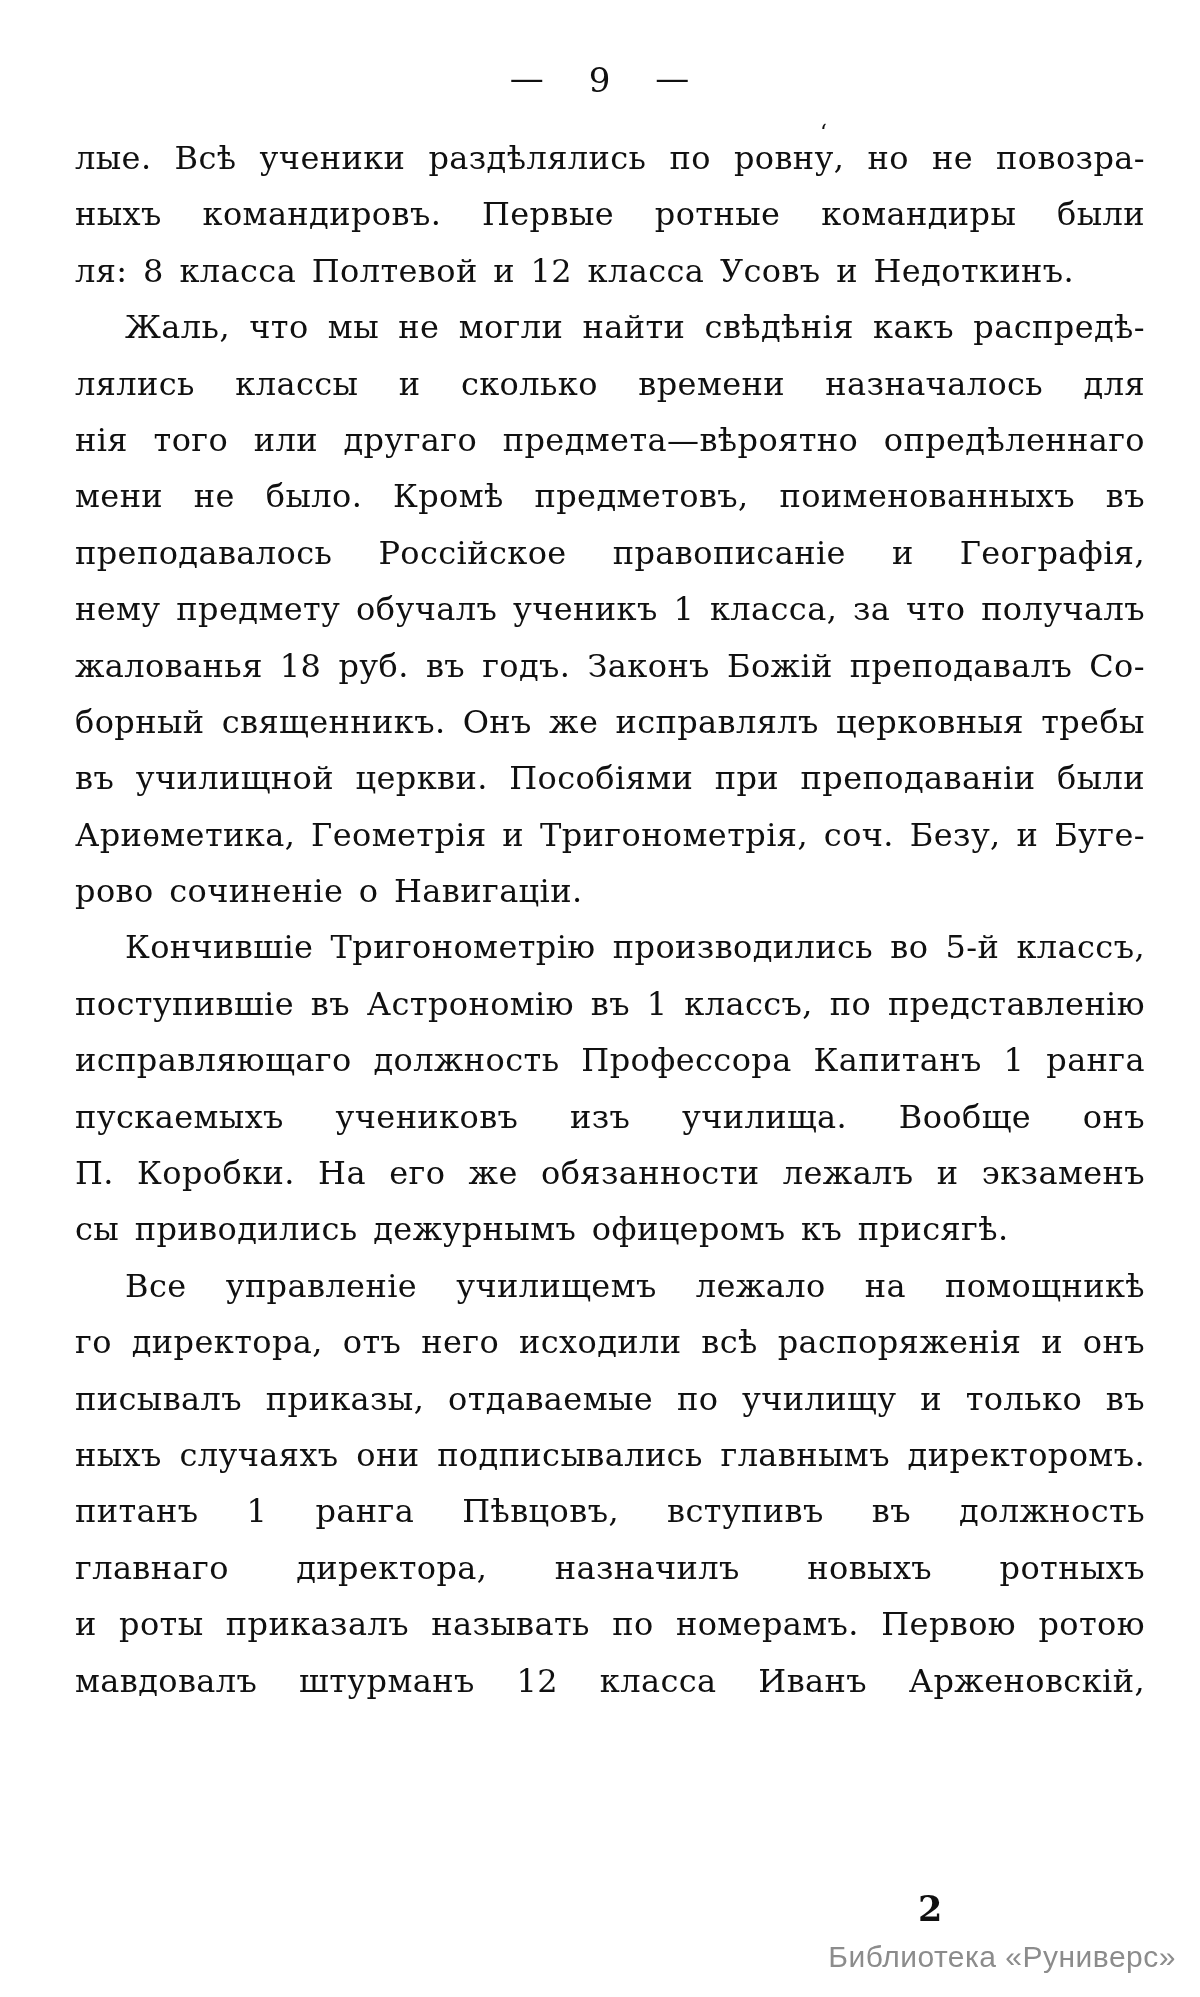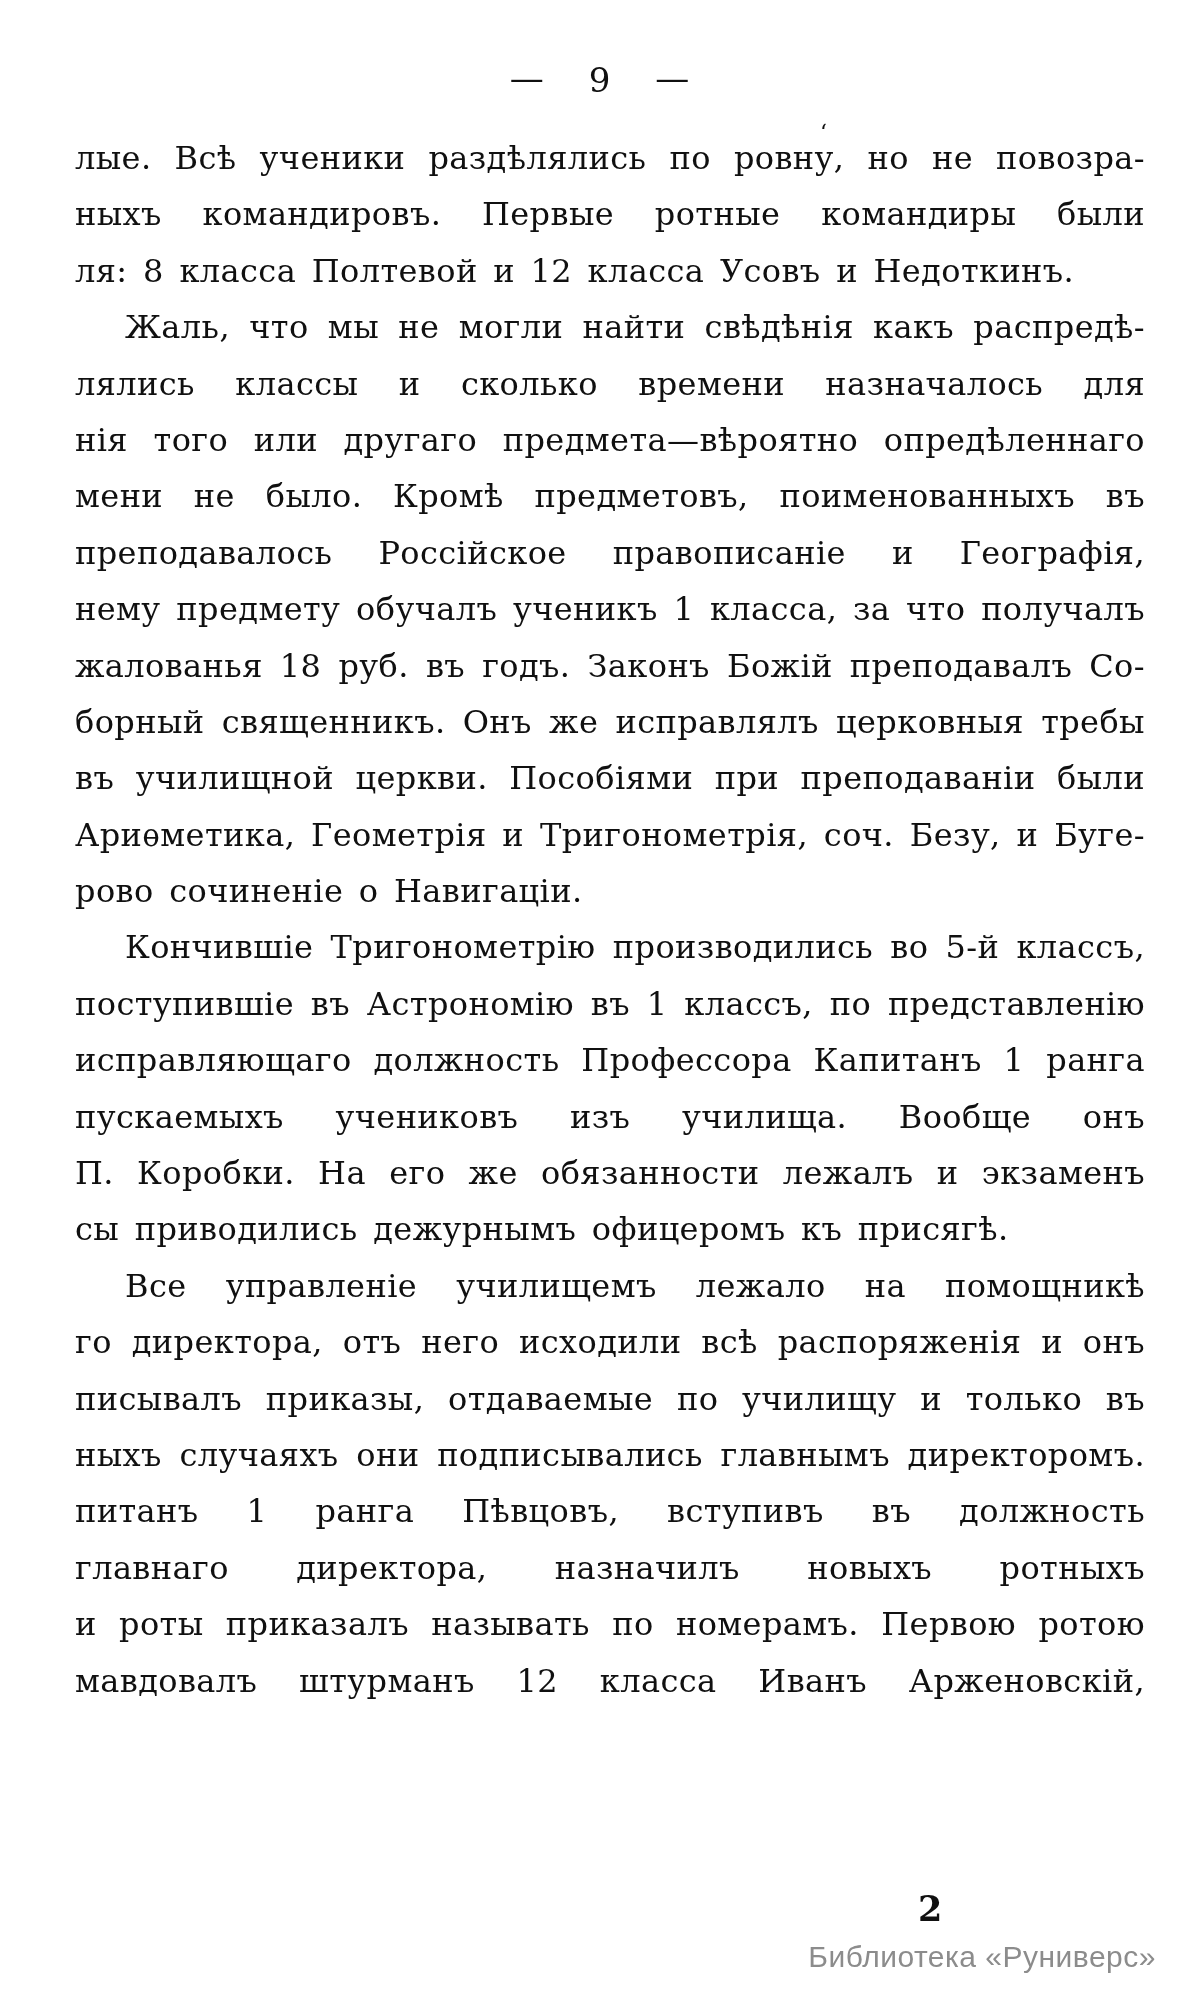--- a/index.html
+++ b/index.html
@@ -64,21 +64,21 @@
   .signature-number {
     position: absolute;
     left: 918px;
     top: 1888px;
     font-size: 35px;
     font-weight: bold;
     color: #101010;
   }
   .watermark {
     position: absolute;
-    right: 44px;
+    right: 24px;
     top: 1940px;
     font-family: "Liberation Sans", sans-serif;
     font-size: 30px;
     color: #8c8c8c;
     letter-spacing: 0.5px;
     margin-left: 32px;
   }
 </style>
 </head>
 <body>

